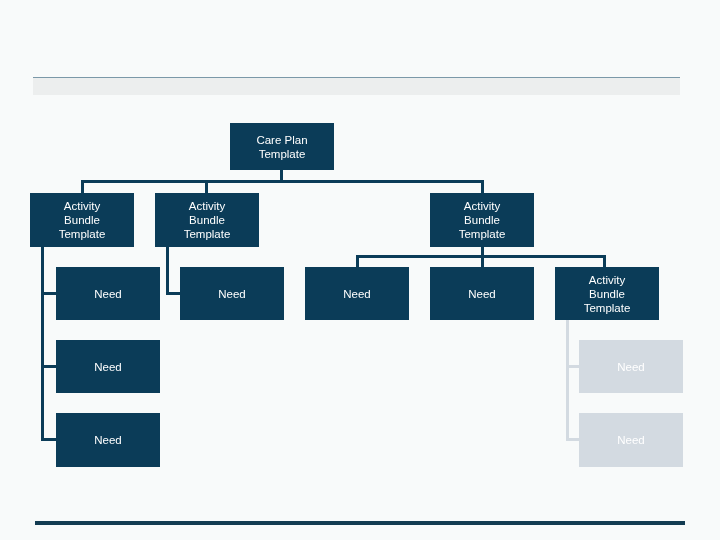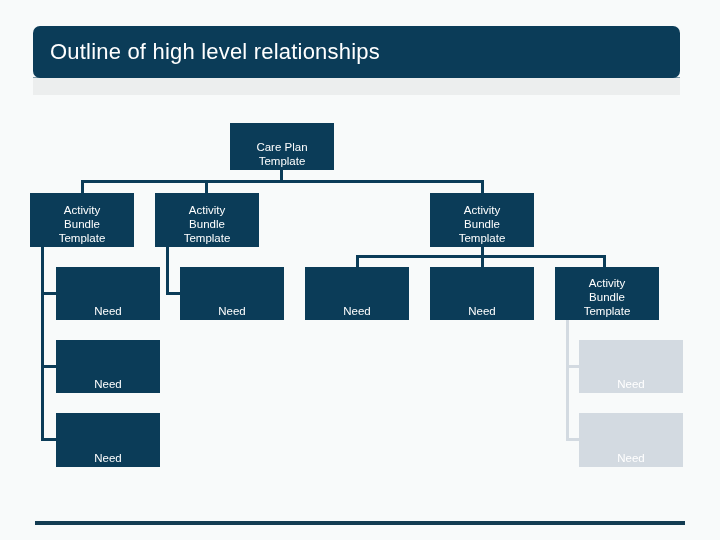--- a/index.html
+++ b/index.html
@@ -66,21 +66,21 @@
     width: 650px;
     height: 4px;
     background: #133c52;
   }
 
   
   .node {
     position: absolute;
     box-sizing: border-box;
     display: flex;
-    align-items: flex-end;
+    align-items: center;
     justify-content: center;
     text-align: center;
     color: #ffffff;
     font-size: 11.5px;
     line-height: 14px;
     padding: 2px 4px;
   }
   .node.dark   { background: #0b3c58; }
   .node.light  { background: #d3dae1; }
   .node .label { white-space: pre-line; }
@@ -92,23 +92,20 @@
   }
   .conn.light { background: #d3dae1; }
 </style>
 </head>
 <body>
 
 <div id="slide">
 
   <div id="title-shadow"></div>
   <div id="title-underline"></div>
-  <div id="title-bar">
-    <div id="title-text">Outline of high level relationships</div>
-  </div>
 
   <div class="conn" style="left:280px; top:170px; width:3px; height:12px;"></div>
 
   <div class="conn" style="left:81px; top:180px; width:403px; height:3px;"></div>
 
   <div class="conn" style="left:81px; top:180px; width:3px; height:14px;"></div>
   <div class="conn" style="left:205px; top:180px; width:3px; height:14px;"></div>
   <div class="conn" style="left:481px; top:180px; width:3px; height:14px;"></div>
 
   <div class="conn" style="left:41px; top:247px; width:3px; height:194px;"></div>

